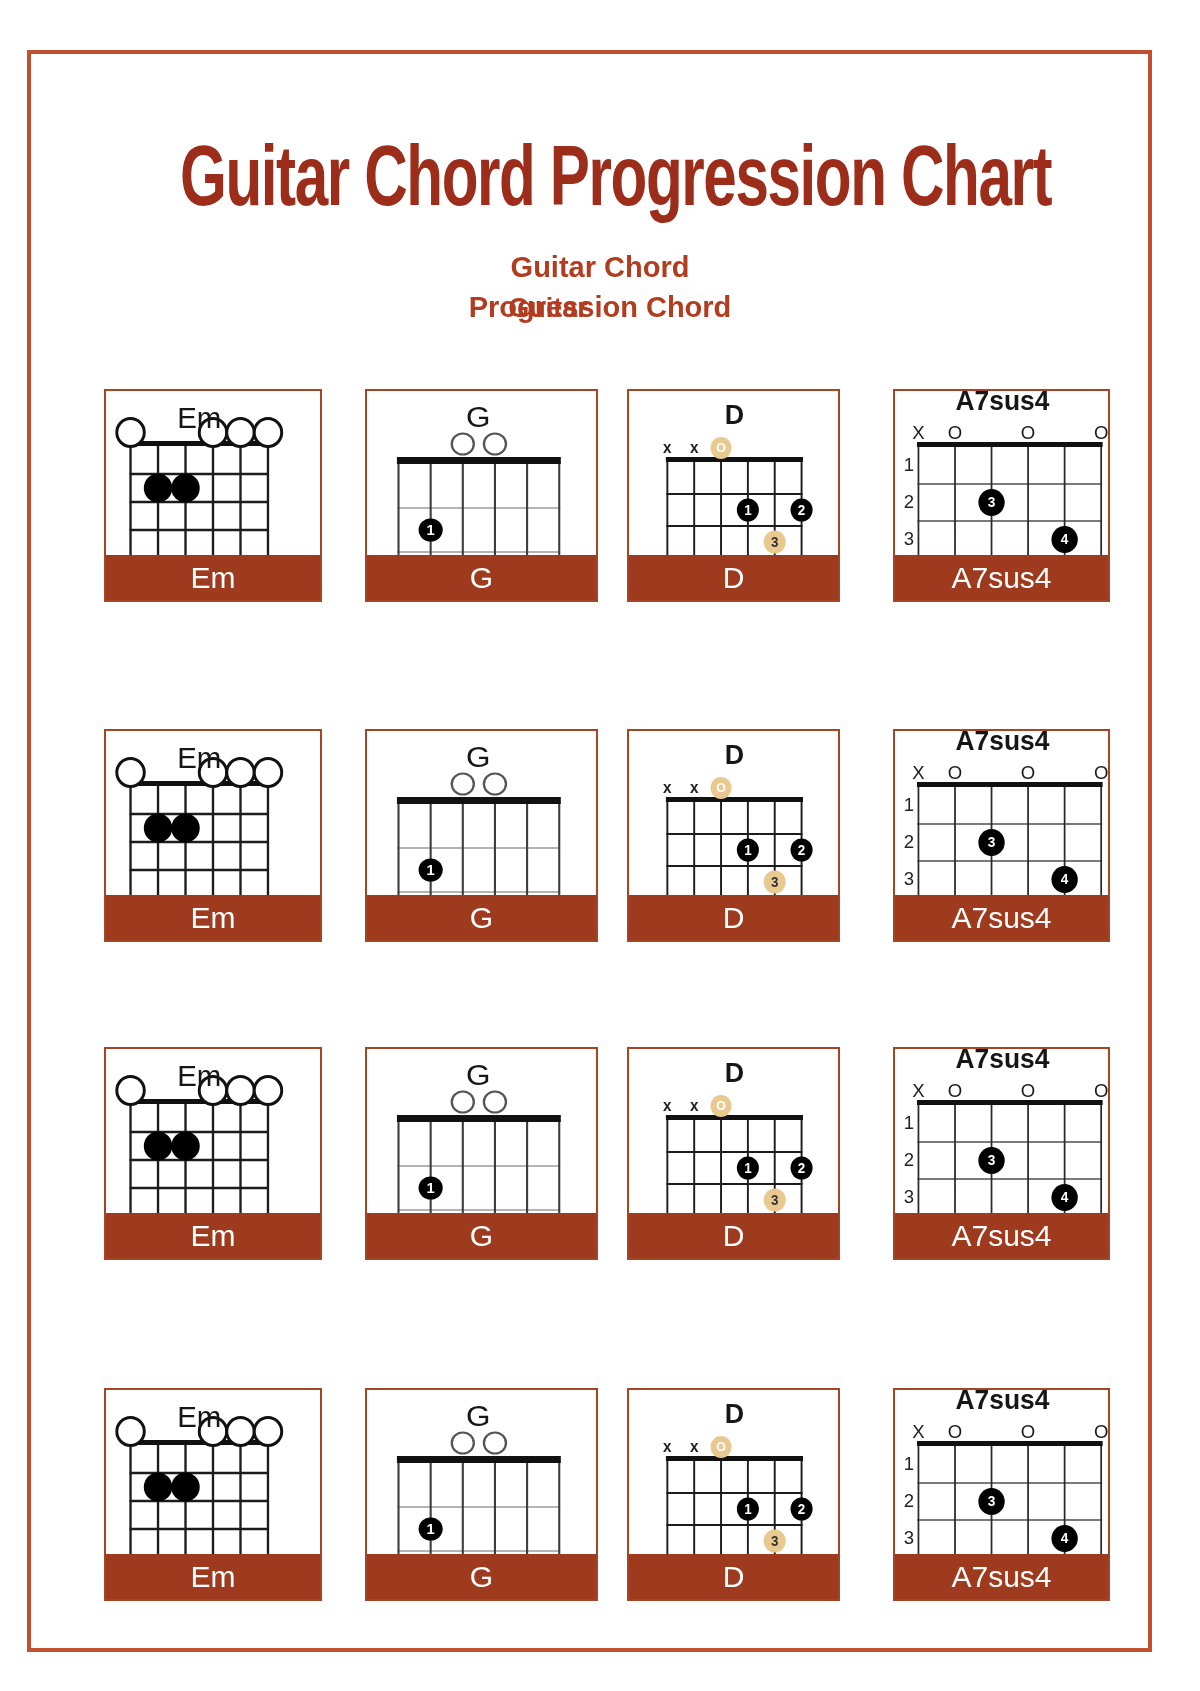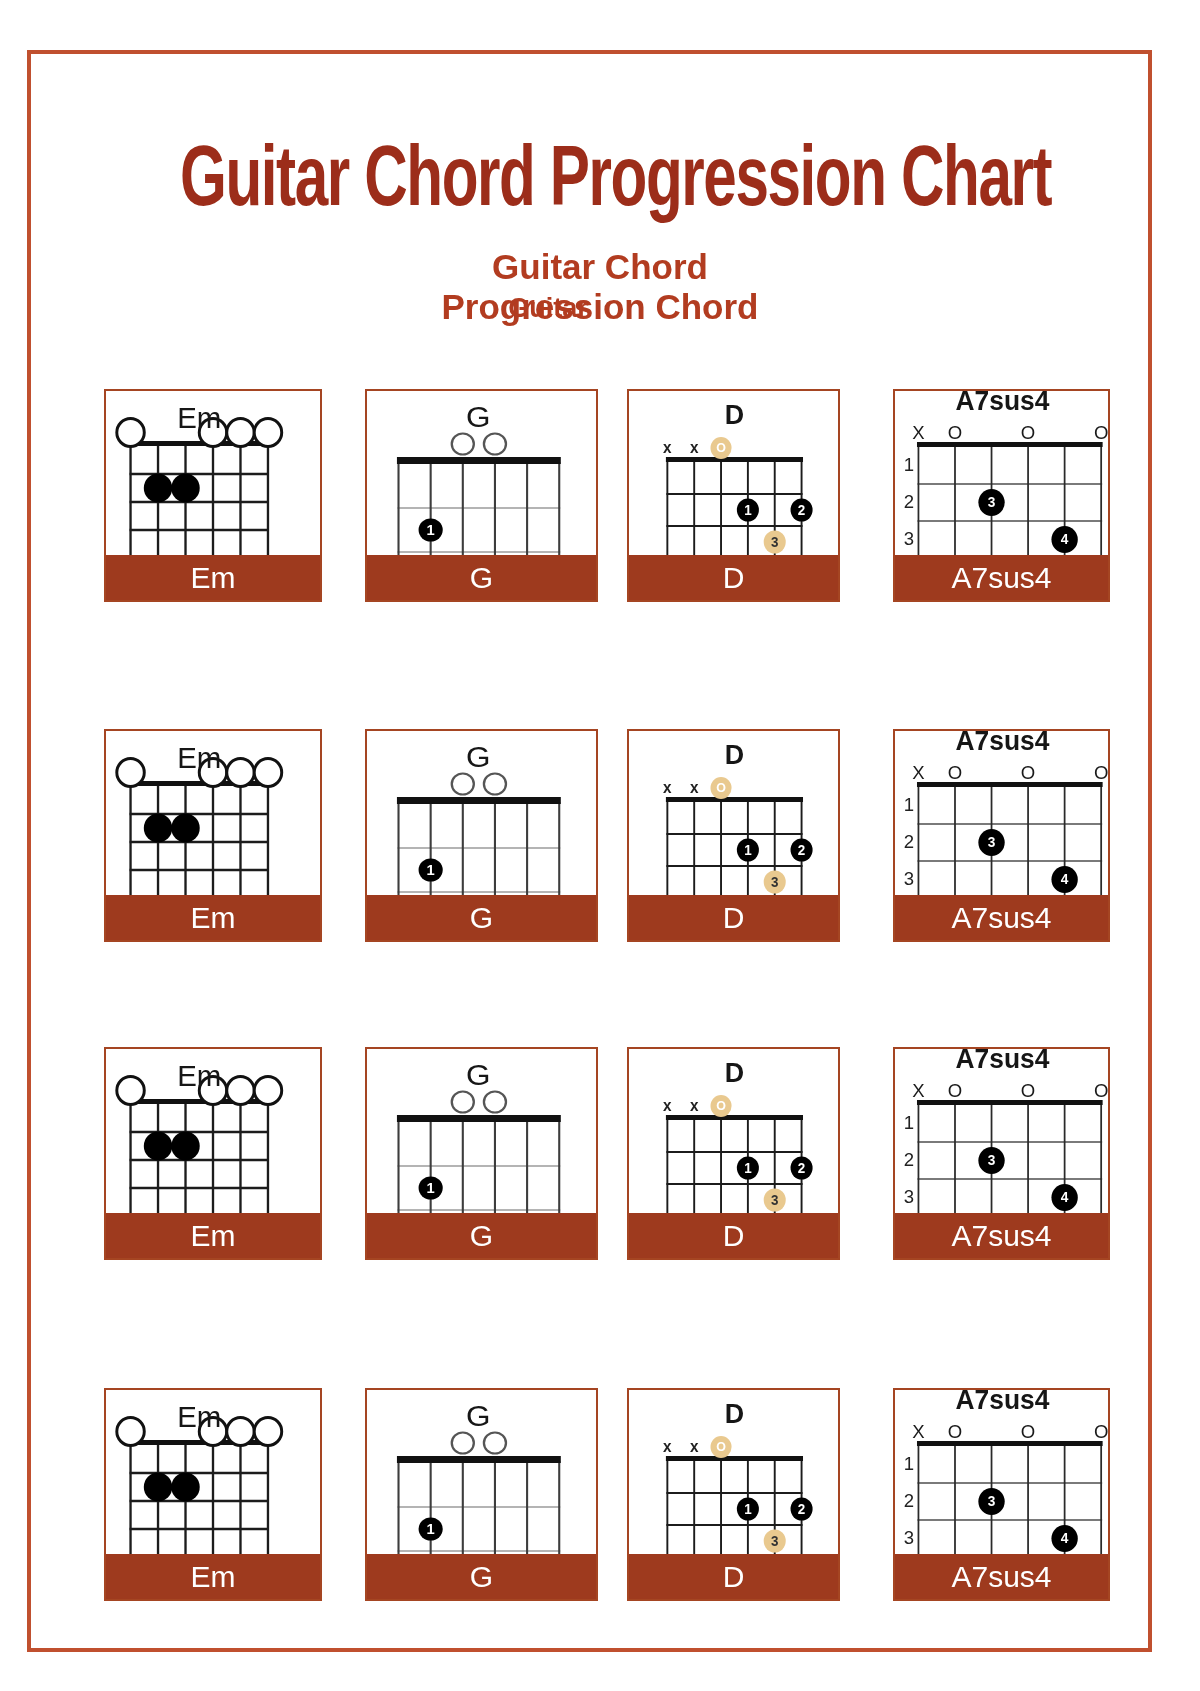--- a/index.html
+++ b/index.html
@@ -4,21 +4,21 @@
 <style>
   html,body{margin:0;padding:0;background:#ffffff;}
   .page{position:relative;width:1200px;height:1691px;background:#fff;overflow:hidden;
         font-family:"Liberation Sans",sans-serif;}
   .page-border{position:absolute;left:27px;top:50px;width:1125px;height:1602px;
         border:4px solid #c0502f;box-sizing:border-box;}
   .main-title{position:absolute;top:126px;left:0;width:100%;text-align:center;margin:0;
         font-size:86px;font-weight:700;color:#9c2d1a;letter-spacing:-2px;white-space:nowrap;
         transform:scaleX(0.70);font-family:"Liberation Sans",sans-serif;}
   .subtitle{position:absolute;top:247px;left:0;width:100%;text-align:center;
-        font-size:35px;font-weight:700;color:#b23c20;line-height:40px;}
+        font-size:29px;font-weight:700;color:#b23c20;line-height:40px;}
   .oasis{position:absolute;top:293px;left:548px;transform:translateX(-50%);
         font-size:27px;font-weight:700;color:#b23c20;}
   .chord-grid{position:absolute;left:0;top:12px;width:100%;height:100%;}
   .chord-card{position:absolute;height:213px;border:2px solid #a54522;background:#fff;
         box-sizing:border-box;overflow:hidden;}
   .chord-card svg{display:block;}
   .banner{height:45px;width:100%;display:flex;align-items:center;justify-content:center;}
   .banner span{font-size:30px;line-height:30px;}
 </style>
 </head>

